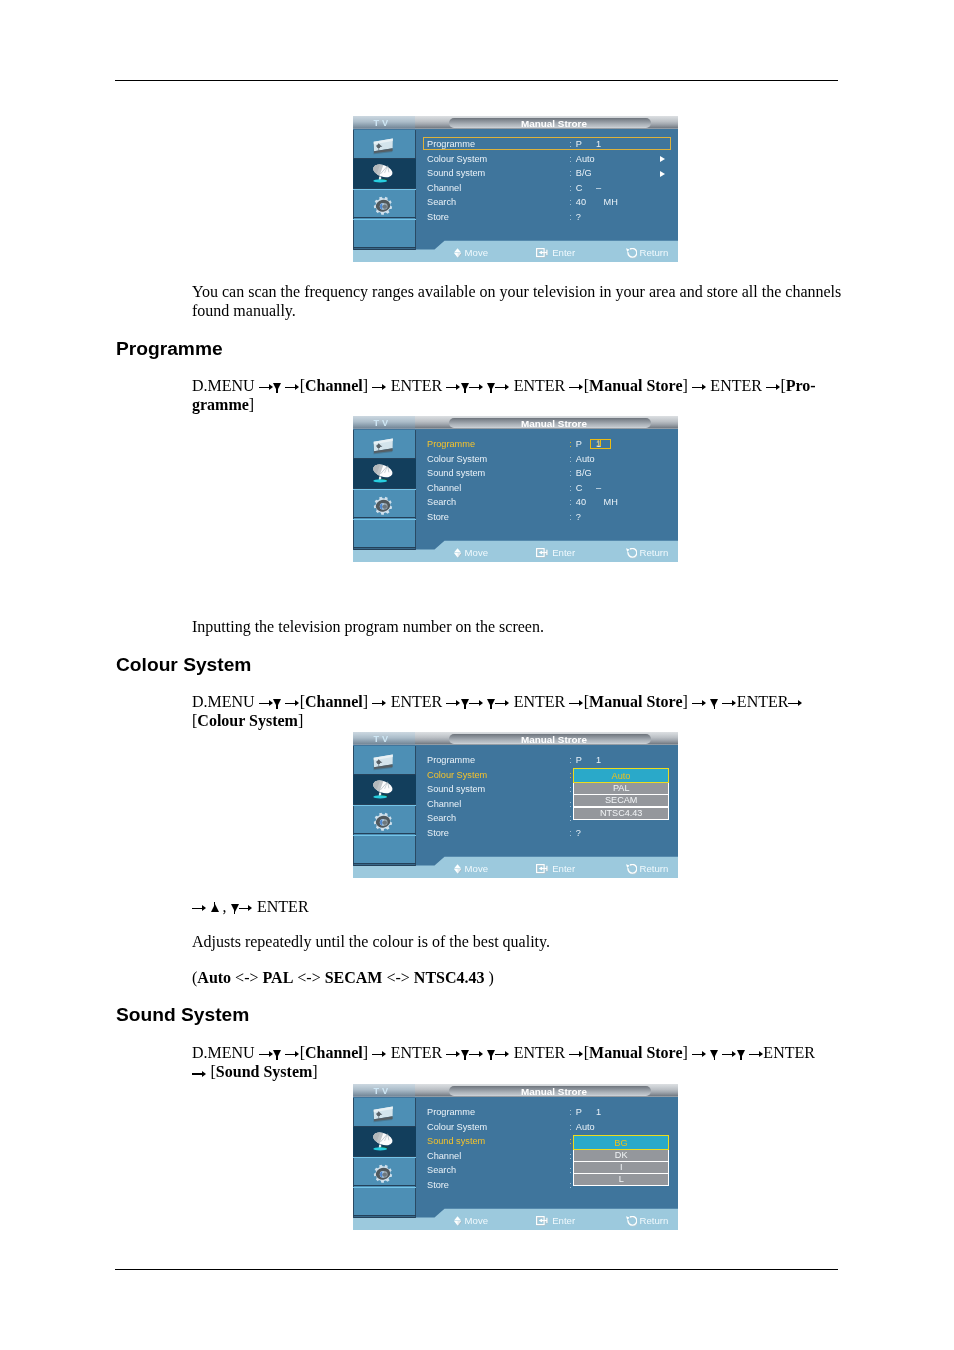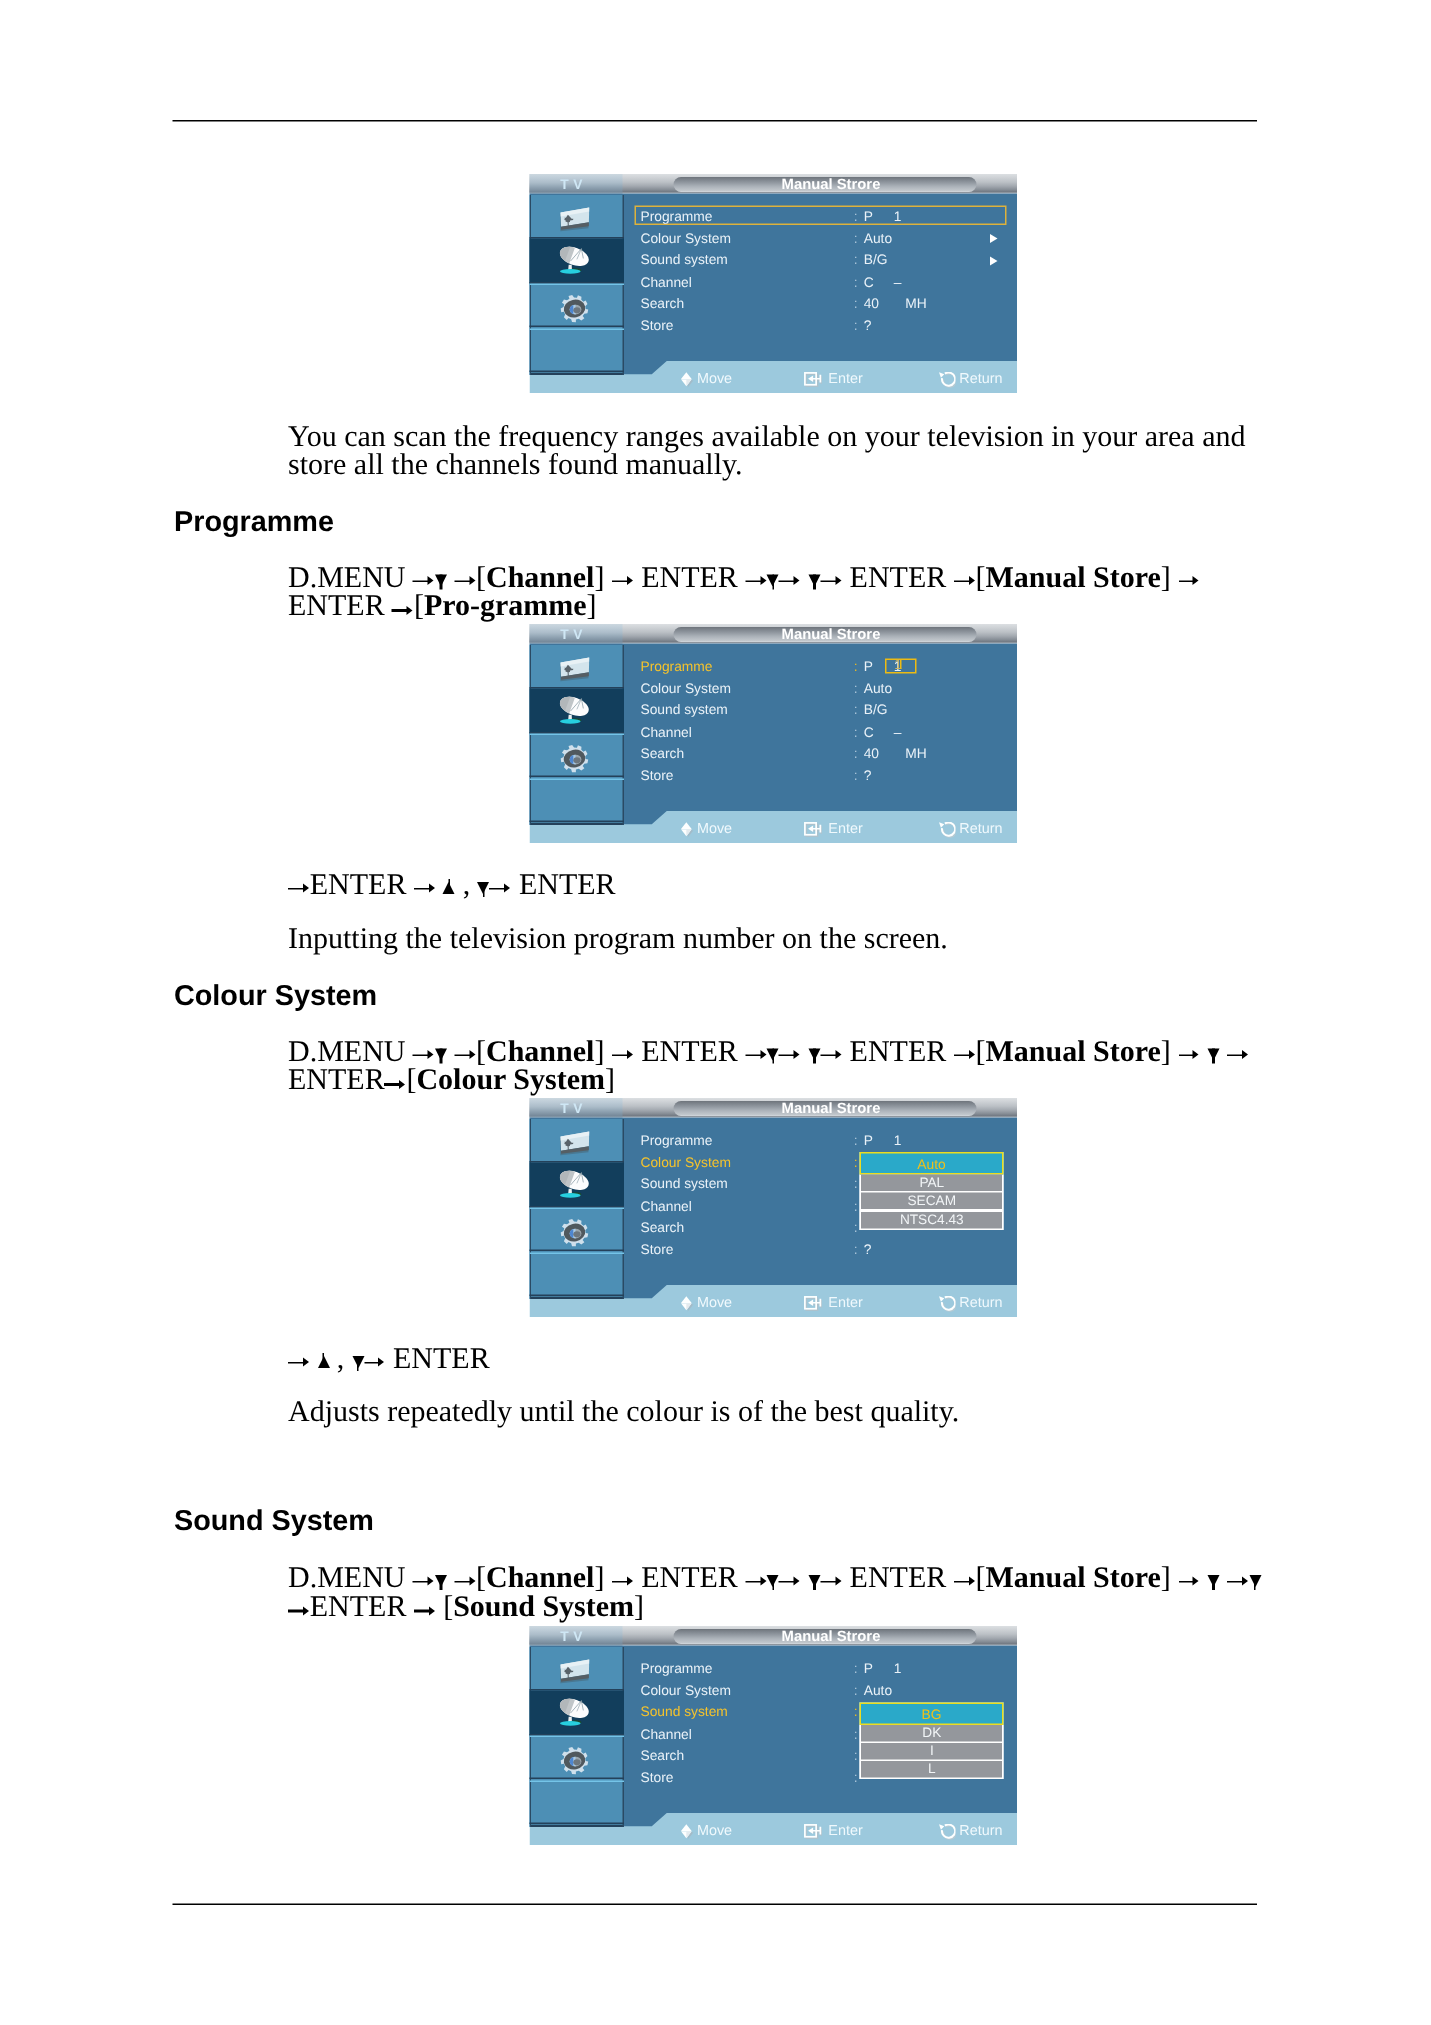--- a/index.html
+++ b/index.html
@@ -5,21 +5,21 @@
 <style>
   html,body{margin:0;padding:0;}
   body{width:954px;height:1350px;background:#fff;color:#000;
        font-family:"Liberation Serif",serif;}
   .page{position:relative;width:954px;height:1350px;overflow:hidden;}
   .rule{position:absolute;left:115px;width:723px;height:1px;background:#000;}
 
   .h2{position:absolute;left:116px;font-family:"Liberation Sans",sans-serif;
       font-weight:bold;font-size:19.2px;line-height:19.2px;white-space:nowrap;}
   .nb{white-space:nowrap;}
-  .para{position:absolute;left:192px;width:652px;font-size:20px;line-height:19.1px;}
+  .para{position:absolute;left:192px;width:652px;font-size:16px;line-height:19.1px;}
   b{font-weight:bold;}
   .arw{display:inline-block;width:14.5px;height:7px;position:relative;vertical-align:-0.1px;}
   .arw:before{content:"";position:absolute;left:0;top:2.9px;width:11.8px;height:1.5px;background:#000;}
   .arw:after{content:"";position:absolute;left:9.9px;top:0.4px;width:0;height:0;
      border-left:4.7px solid #000;border-top:3.1px solid transparent;border-bottom:3.1px solid transparent;}
   .tri{display:inline-block;position:relative;width:0;height:0;
        border-left:4.9px solid transparent;border-right:4.9px solid transparent;
        border-top:8.0px solid #000;vertical-align:0.3px;}
   .tri:after{content:"";position:absolute;left:-0.8px;top:-8.0px;width:1.7px;height:10.4px;background:#000;}
   .tri.up{border-top:none;border-bottom:8.0px solid #000;vertical-align:0.3px;}
@@ -294,21 +294,20 @@
       <div class="bb" style="left:199.2px;top:130.4px">Enter</div>
       <div class="bicon" style="left:272.9px;top:131.8px">
         <svg width="11" height="11" viewBox="0 0 11 11">
   <path d="M3.9,1.1 a4.4,4.4 0 1 1 -1.9,3.0" fill="none" stroke="#b6cad3" stroke-width="1.35" transform="translate(0.8,0.7)"></path>
   <path d="M3.9,1.1 a4.4,4.4 0 1 1 -1.9,3.0" fill="none" stroke="#fdffff" stroke-width="1.35"></path>
   <path d="M0.0,0.2 L3.5,1.5 L1.3,3.9 Z" fill="#fdffff"></path>
         </svg>
       </div>
       <div class="bb" style="left:286.5px;top:130.4px">Return</div>
     </div>
-  <div class="para" style="top:581px"><span class="arw"></span>ENTER <span class="arw"></span> <span class="tri up"></span> , <span class="tri"></span><span class="arw"></span> ENTER</div>
   <div class="para" style="top:617px">Inputting the television program number on the screen.</div>
 
   <div class="h2" style="top:655px">Colour System</div>
   <div class="para" style="top:692px">D.MENU <span class="arw"></span><span class="tri"></span> <span class="arw"></span>[<b>Channel</b>] <span class="arw"></span> ENTER <span class="arw"></span><span class="tri"></span><span class="arw"></span> <span class="tri"></span><span class="arw"></span> ENTER <span class="arw"></span>[<b>Manual Store</b>] <span class="arw"></span> <span class="tri"></span> <span class="arw"></span>ENTER<span class="arw"></span><wbr>[<b>Colour System</b>]</div>
   <div class="osd" id="osd3" style="left:353px;top:732px">
       <div class="osd-title">
         <div class="osd-pill"></div>
       </div>
       <div class="osd-tv">T V</div>
       <div class="osd-ttl">Manual Strore</div>
@@ -407,20 +406,21 @@
         <svg width="11" height="11" viewBox="0 0 11 11">
   <path d="M3.9,1.1 a4.4,4.4 0 1 1 -1.9,3.0" fill="none" stroke="#b6cad3" stroke-width="1.35" transform="translate(0.8,0.7)"></path>
   <path d="M3.9,1.1 a4.4,4.4 0 1 1 -1.9,3.0" fill="none" stroke="#fdffff" stroke-width="1.35"></path>
   <path d="M0.0,0.2 L3.5,1.5 L1.3,3.9 Z" fill="#fdffff"></path>
         </svg>
       </div>
       <div class="bb" style="left:286.5px;top:130.4px">Return</div>
     </div>
   <div class="para" style="top:897px"><span class="arw"></span> <span class="tri up"></span> , <span class="tri"></span><span class="arw"></span> ENTER</div>
   <div class="para" style="top:932px">Adjusts repeatedly until the colour is of the best quality.</div>
+  <div class="para" style="top:968px">(<b>Auto</b> &lt;-&gt; <b>PAL</b> &lt;-&gt; <b>SECAM</b> &lt;-&gt; <b>NTSC4.43</b> )</div>
 
   <div class="h2" style="top:1005px">Sound System</div>
   <div class="para" style="top:1043px">D.MENU <span class="arw"></span><span class="tri"></span> <span class="arw"></span>[<b>Channel</b>] <span class="arw"></span> ENTER <span class="arw"></span><span class="tri"></span><span class="arw"></span> <span class="tri"></span><span class="arw"></span> ENTER <span class="arw"></span>[<b>Manual Store</b>] <span class="arw"></span> <span class="tri"></span> <span class="arw"></span><span class="tri"></span> <span class="arw"></span>ENTER <span class="nb"><span class="arw"></span> [<b>Sound System</b>]</span></div>
   <div class="osd" id="osd4" style="left:353px;top:1084px">
       <div class="osd-title">
         <div class="osd-pill"></div>
       </div>
       <div class="osd-tv">T V</div>
       <div class="osd-ttl">Manual Strore</div>
       <div class="osd-body"></div>

